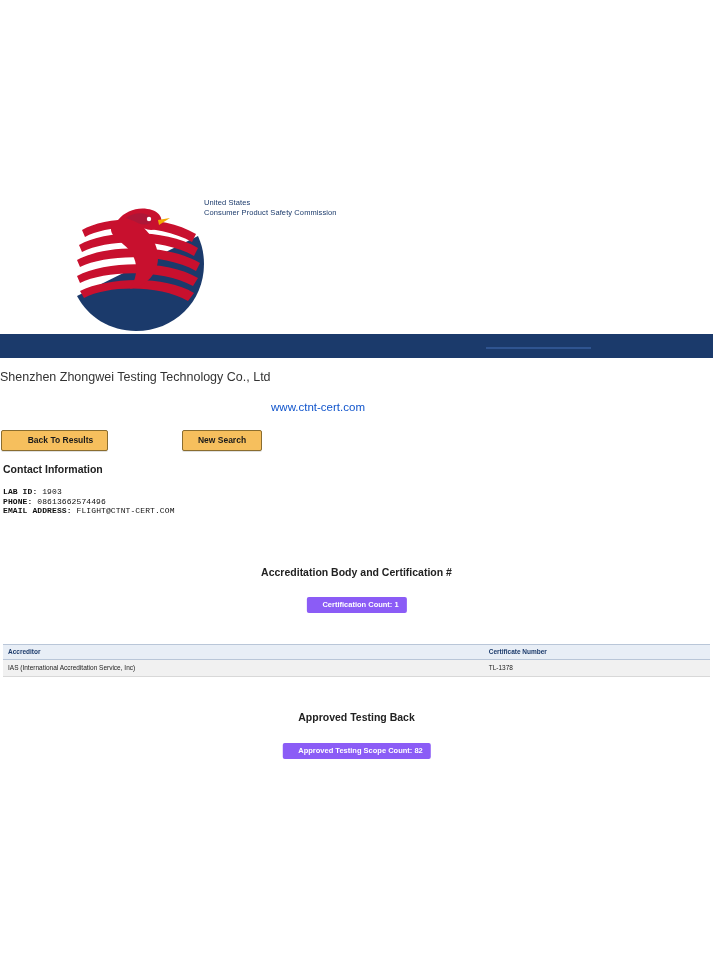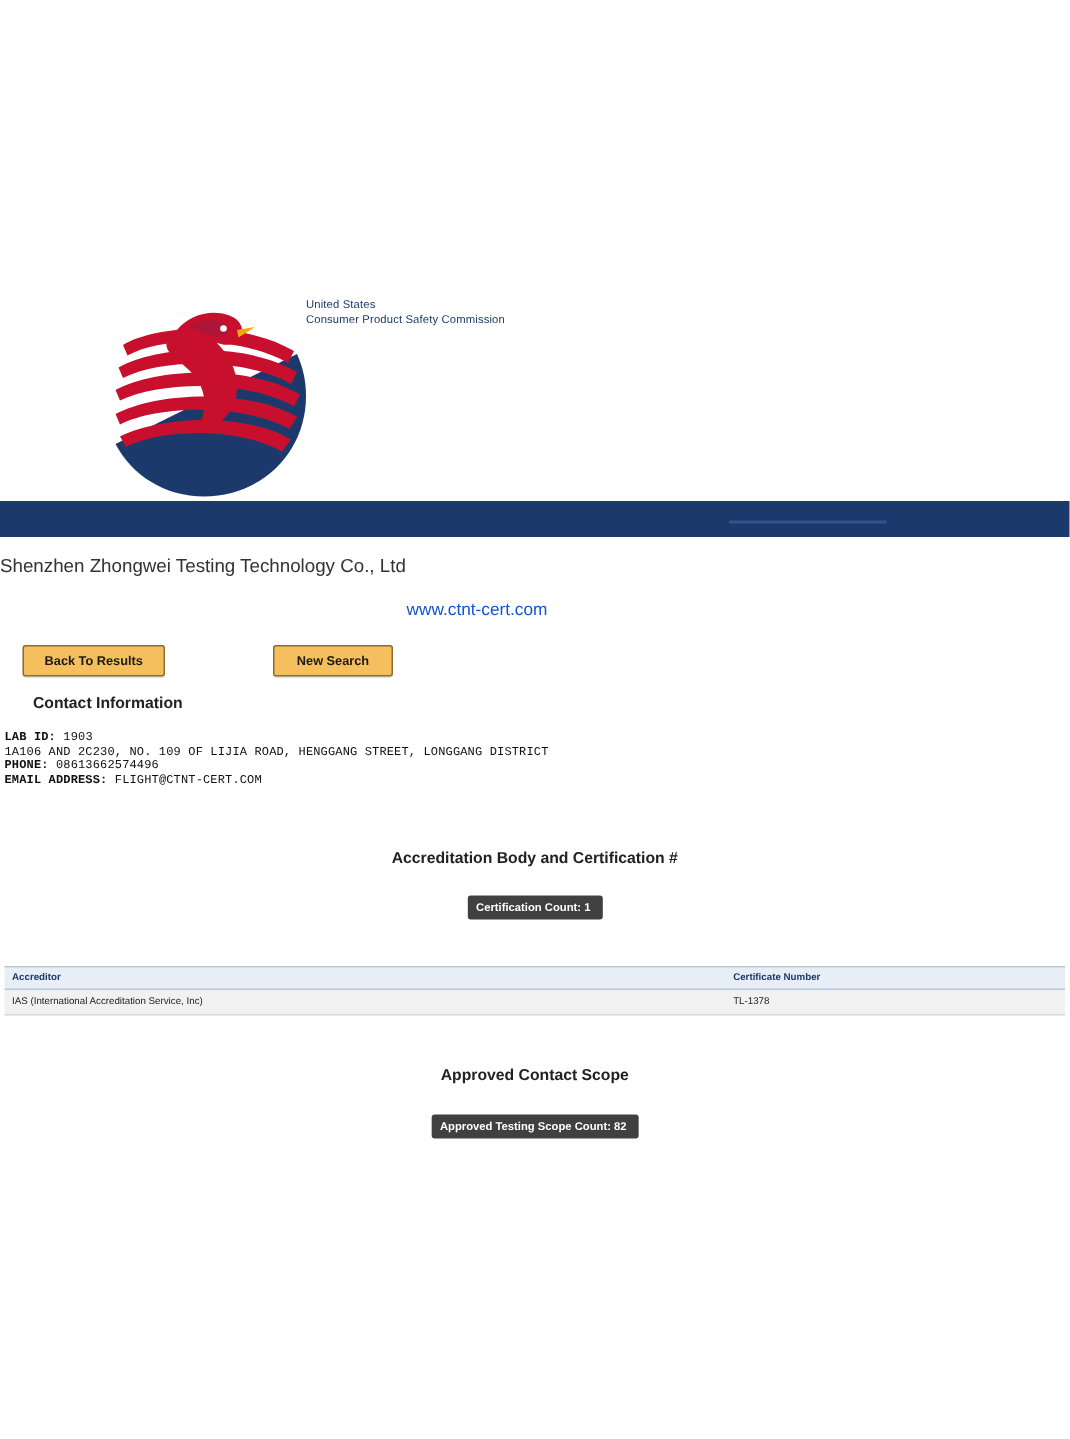--- a/index.html
+++ b/index.html
@@ -92,65 +92,65 @@
     border: 1px solid #8a6d2f;
     border-radius: 2px;
     font-size: 8.5px;
     font-weight: bold;
     color: #1a1a1a;
     text-align: center;
     line-height: 18px;
     cursor: pointer;
     box-shadow: 0 1px 0 rgba(0,0,0,0.12);
   }
-  .btn-back { left: 15px; top: 430px; width: 93px; }
+  .btn-back { left: 1px; top: 430px; width: 93px; padding-left: 12px; }
   .btn-new  { left: 182px; top: 430px; width: 78px; }
 
   
   .section-left {
     position: absolute;
     left: 3px;
     font-size: 10.5px;
     font-weight: bold;
     color: #222;
   }
   .section-center {
     position: absolute;
     left: 0;
     width: 713px;
     text-align: center;
     font-size: 10.5px;
     font-weight: bold;
     color: #222;
   }
-  #contact-info-heading { top: 463px; margin-left: 19px; }
+  #contact-info-heading { top: 463px; }
   #accred-heading { top: 566px; }
   #scope-heading { top: 711px; }
 
   
   .contact-block {
     position: absolute;
     left: 3px;
     top: 487px;
     font-size: 8px;
     line-height: 9.6px;
     color: #111;
     letter-spacing: 0.1px;
     font-family: Liberation Mono, monospace;
   }
   .contact-block .lbl { font-weight: bold; }
 
   
   .count-pill {
     position: absolute;
-    background: #404040;
+    background: #8b5cf6;
     color: #ffffff;
     font-size: 7.5px;
     font-weight: bold;
-    padding: 3px 8px 4px 6px;
+    padding: 3px 8px 4px 16px;
     border-radius: 2px;
     white-space: nowrap;
   }
   #cert-count-pill { top: 597px; left: 50%; transform: translateX(-50%); }
   #scope-count-pill { top: 743px; left: 50%; transform: translateX(-50%); }
 
   
   .acc-table {
     position: absolute;
     left: 3px;
@@ -224,21 +224,20 @@
 <div class="btn btn-back">Back To Results</div>
 <div class="btn btn-new">New Search</div>
 
 <div class="section-left" id="contact-info-heading">Contact Information</div>
 
 <div class="contact-block">
   <div>
     <span class="lbl">LAB ID:</span>
     <span>1903</span>
   </div>
-  <div>1A106 AND 2C230, NO. 109 OF LIJIA ROAD, HENGGANG STREET, LONGGANG DISTRICT</div>
   <div>
     <span class="lbl">PHONE:</span>
     <span>08613662574496</span>
   </div>
   <div>
     <span class="lbl">EMAIL ADDRESS:</span>
     <span>FLIGHT@CTNT-CERT.COM</span>
   </div>
 </div>
 
@@ -253,14 +252,14 @@
     </tr>
   </thead>
   <tbody>
     <tr>
       <td class="col-accreditor">IAS (International Accreditation Service, Inc)</td>
       <td class="col-certnum">TL-1378</td>
     </tr>
   </tbody>
 </table>
 
-<div class="section-center" id="scope-heading">Approved Contact Scope</div>
+<div class="section-center" id="scope-heading">Approved Testing Back</div>
 <div class="count-pill" id="scope-count-pill">Approved Testing Scope Count: 82</div>
 
 </body></html>

